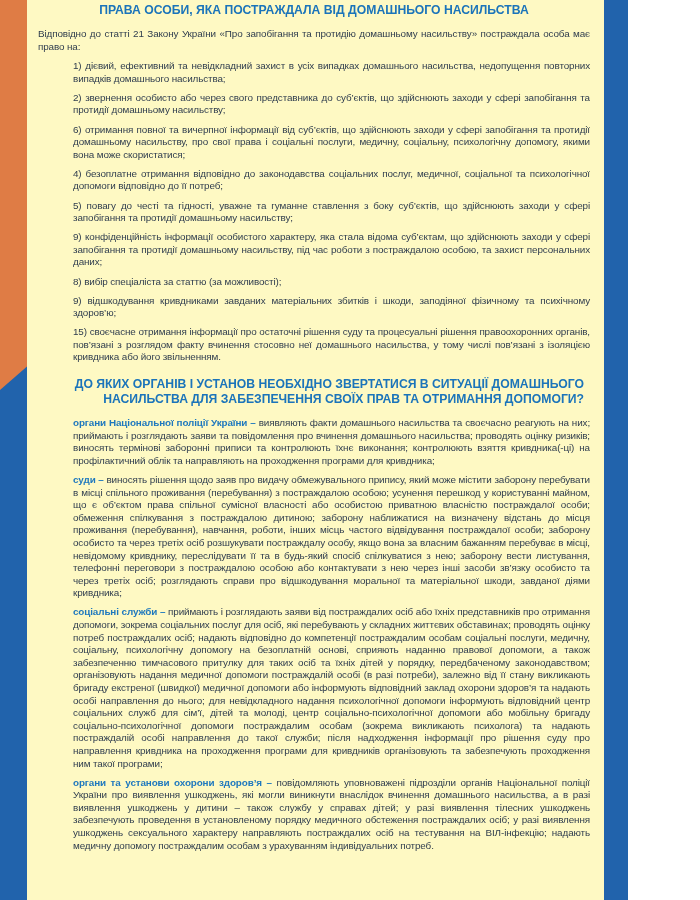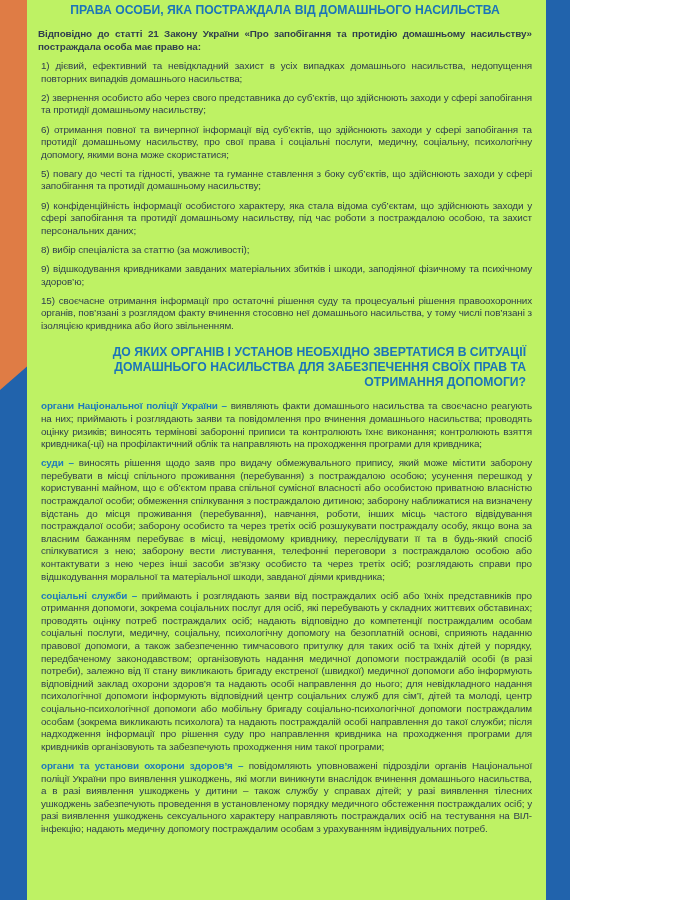--- a/index.html
+++ b/index.html
@@ -9,21 +9,21 @@
     --label-blue:#1e78be;
     --text-dark:#2f3d4e;
   }
   *{box-sizing:border-box;}
   html,body{margin:0;padding:0;}
   body{
     width:700px;height:900px;overflow:hidden;background:#ffffff;
     font-family:"Liberation Sans","DejaVu Sans",sans-serif;
     color:var(--text-dark);
   }
-  .page{position:relative;width:570px;height:900px;background:#bef264;}
+  .page{position:relative;width:628px;height:900px;background:#fef9c3;}
 
   
   .bar-left{position:absolute;left:0;top:0;width:27px;height:900px;background:var(--blue);}
   .bar-left-orange{
     position:absolute;left:0;top:0;width:27px;height:390px;
     background:var(--orange);
     clip-path:polygon(0 0,100% 0,100% 94%,0 100%);
   }
   
   .bar-right{position:absolute;right:0;top:0;width:24px;height:900px;background:var(--blue);}
@@ -33,22 +33,22 @@
     font-size:9.9px;line-height:12.6px;letter-spacing:-0.12px;
   }
   h1,h2{
     color:var(--heading-blue);
     font-size:12.2px;line-height:15px;
     text-align:center;font-weight:bold;
     margin:0 0 10px 0;letter-spacing:0;
   }
   h2{margin:13px 6px 10px 6px;text-align:right;}
   p{margin:0 0 6px 0;text-align:justify;}
-  .intro{font-weight:bold;margin-bottom:7px;}
-  .indent{margin-left:3px;margin-bottom:6.5px;}
+  .intro{font-weight:normal;margin-bottom:7px;}
+  .indent{margin-left:35px;margin-bottom:6.5px;}
   .org-label{font-weight:bold;color:var(--label-blue);}
 </style>
 </head>
 <body>
 
 <div class="page">
 
   <div class="bar-left">
     <div class="bar-left-orange"></div>
   </div>
@@ -56,20 +56,21 @@
 
   <main class="content">
 
     <h1>ПРАВА ОСОБИ, ЯКА ПОСТРАЖДАЛА ВІД ДОМАШНЬОГО НАСИЛЬСТВА</h1>
 
     <p class="intro">Відповідно до статті 21 Закону України «Про запобігання та протидію домашньому насильству» постраждала особа має право на:</p>
 
     <p class="indent">1) дієвий, ефективний та невідкладний захист в усіх випадках домашнього насильства, недопущення повторних випадків домашнього насильства;</p>
     <p class="indent">2) звернення особисто або через свого представника до суб’єктів, що здійснюють заходи у сфері запобігання та протидії домашньому насильству;</p>
     <p class="indent">6) отримання повної та вичерпної інформації від суб’єктів, що здійснюють заходи у сфері запобігання та протидії домашньому насильству, про свої права і соціальні послуги, медичну, соціальну, психологічну допомогу, якими вона може скористатися;</p>
+    <p class="indent">4) безоплатне отримання відповідно до законодавства соціальних послуг, медичної, соціальної та психологічної допомоги відповідно до її потреб;</p>
     <p class="indent">5) повагу до честі та гідності, уважне та гуманне ставлення з боку суб’єктів, що здійснюють заходи у сфері запобігання та протидії домашньому насильству;</p>
     <p class="indent">9) конфіденційність інформації особистого характеру, яка стала відома суб’єктам, що здійснюють заходи у сфері запобігання та протидії домашньому насильству, під час роботи з постраждалою особою, та захист персональних даних;</p>
     <p class="indent">8) вибір спеціаліста за статтю (за можливості);</p>
     <p class="indent">9) відшкодування кривдниками завданих матеріальних збитків і шкоди, заподіяної фізичному та психічному здоров’ю;</p>
     <p class="indent">15) своєчасне отримання інформації про остаточні рішення суду та процесуальні рішення правоохоронних органів, пов’язані з розглядом факту вчинення стосовно неї домашнього насильства, у тому числі пов’язані з ізоляцією кривдника або його звільненням.</p>
 
     <h2>ДО ЯКИХ ОРГАНІВ І УСТАНОВ НЕОБХІДНО ЗВЕРТАТИСЯ В СИТУАЦІЇ ДОМАШНЬОГО НАСИЛЬСТВА ДЛЯ ЗАБЕЗПЕЧЕННЯ СВОЇХ ПРАВ ТА ОТРИМАННЯ ДОПОМОГИ?</h2>
 
 
     <p class="indent"><span class="org-label">органи Національної поліції України –</span> <span>виявляють факти домашнього насильства та своєчасно реагують на них; приймають і розглядають заяви та повідомлення про вчинення домашнього насильства; проводять оцінку ризиків; виносять термінові заборонні приписи та контролюють їхнє виконання; контролюють взяття кривдника(-ці) на профілактичний облік та направляють на проходження програми для кривдника;</span></p>

